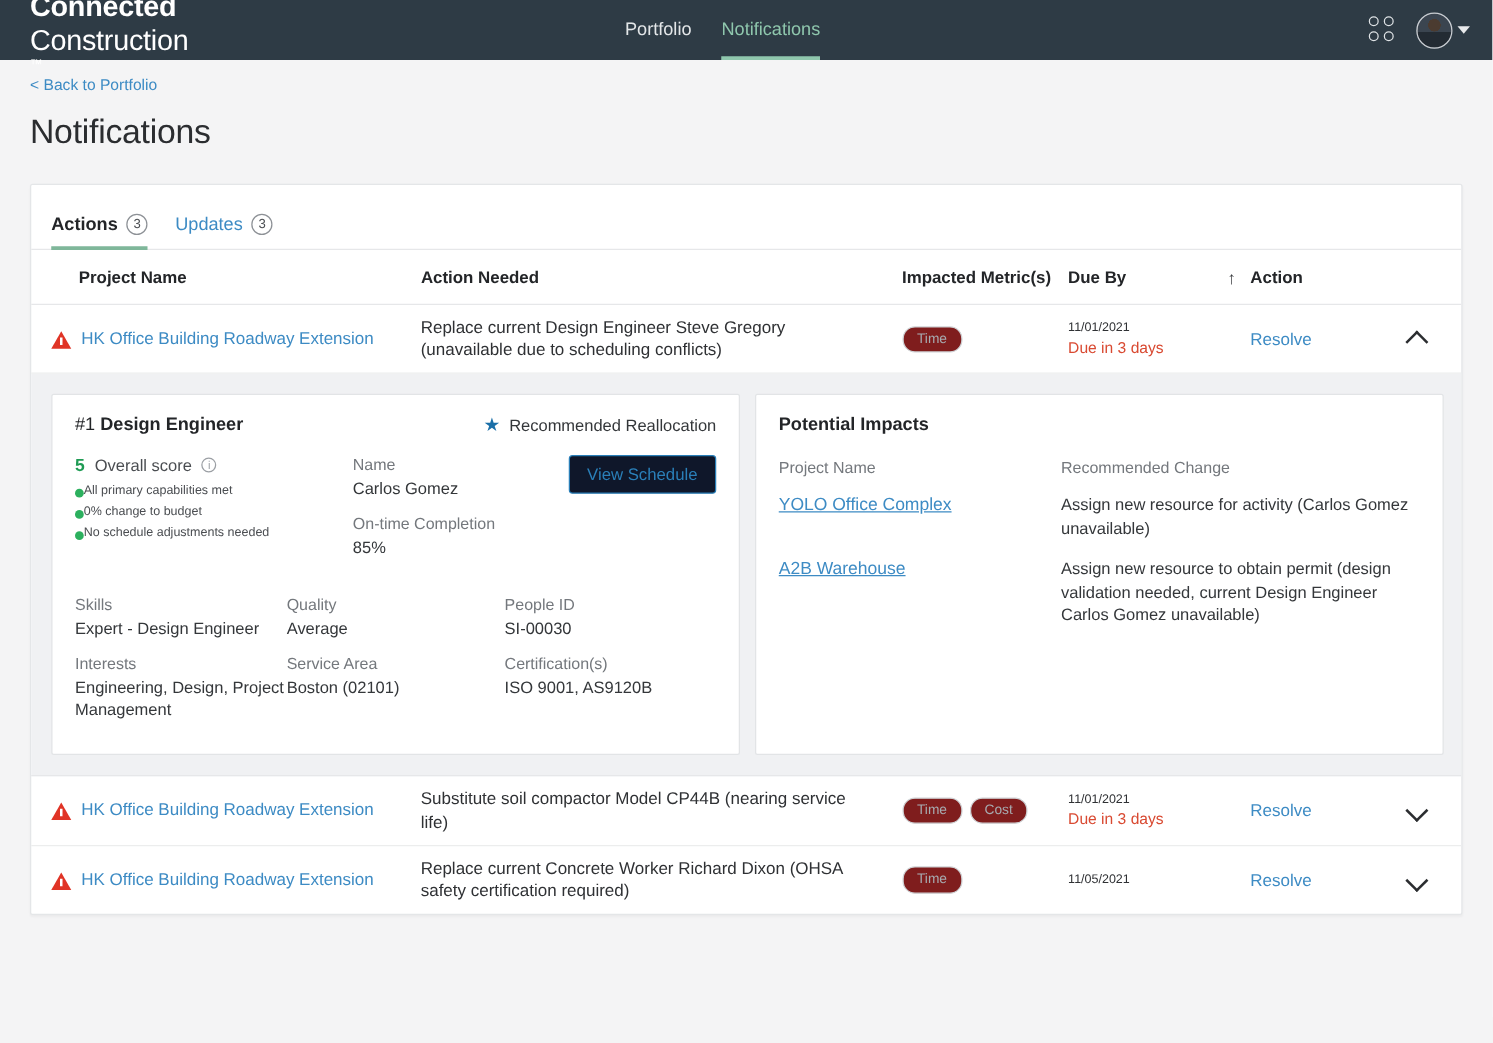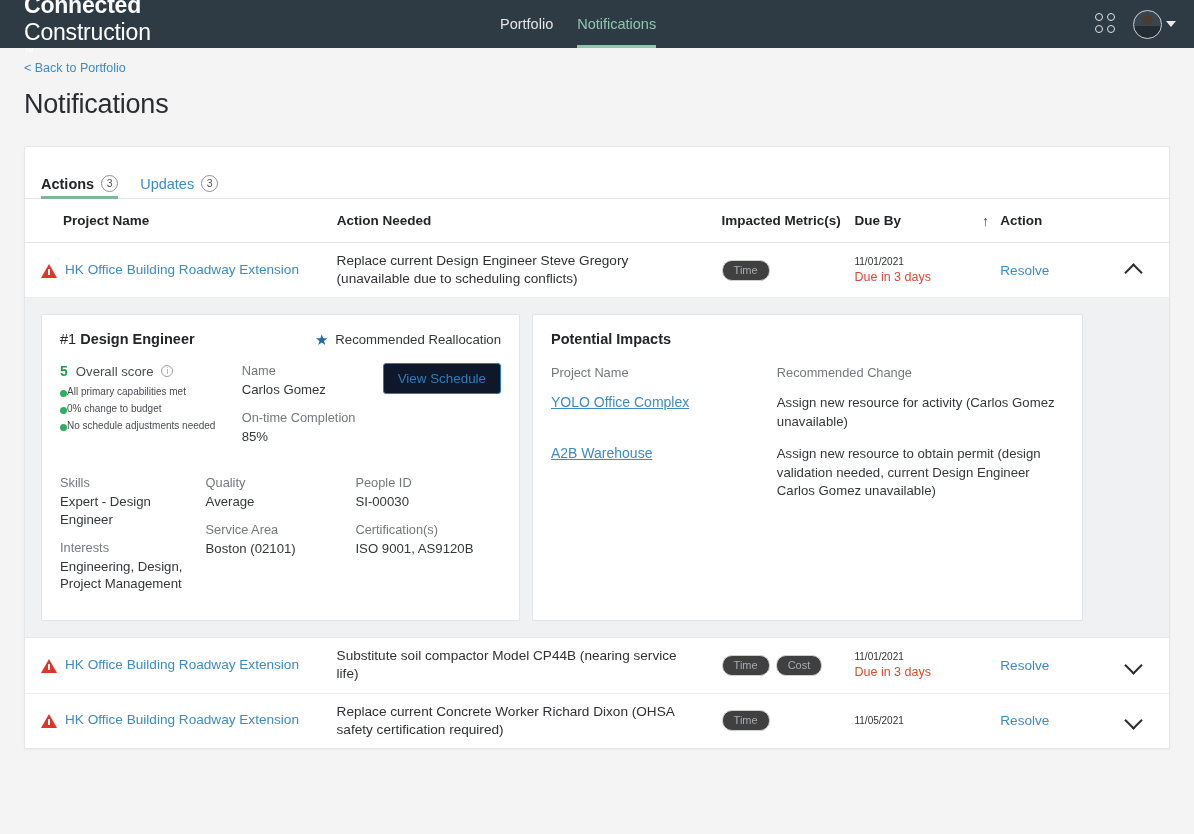--- a/index.html
+++ b/index.html
@@ -129,21 +129,21 @@
     display: flex;
     align-items: flex-end;
     height: 52px;
     padding: 0 16px;
     border-bottom: 1px solid #e6e7e9;
     gap: 22px;
   }
   .tab {
     display: flex; align-items: center; gap: 7px;
     font-size: 14.5px;
-    padding-bottom: 6px;
+    padding-bottom: 11px;
     cursor: pointer;
     color: #3d8bc4;
     position: relative;
   }
   .tab.active { color: #232528; font-weight: bold; }
   .tab.active::after {
     content: "";
     position: absolute; left: 0; right: 0; bottom: -1px;
     height: 3px; background: #7fb79a;
   }
@@ -213,21 +213,21 @@
   }
   .action-txt { color: #2f3134; line-height: 1.34; font-size: 13.6px; padding-right: 24px; }
   .pills { display: flex; gap: 6px; }
   .pill {
     border: 1px solid #cfd2d5;
     border-radius: 10px;
     color: #a7abb0;
     font-size: 11px;
     padding: 3px 11px;
     line-height: 1.2;
-    background: #404040;
+    background: #7f1d1d;
   }
   .due-date { color: #2f3134; font-size: 10px; line-height: 1.35; }
   .due-warn { color: #d94a32; font-size: 12.5px; line-height: 1.35; }
   .resolve {
     color: #3d8bc4;
     cursor: pointer;
     font-size: 13.6px;
   }
   .chev {
     cursor: pointer;
@@ -253,21 +253,21 @@
     display: flex;
     gap: 12px;
     padding: 16px;
   }
   .dcard {
     background: #ffffff;
     border: 1px solid #e2e4e6;
     border-radius: 2px;
     padding: 16px 18px;
   }
-  .dcard.left  { width: 479px; }
+  .dcard.left  { width: 551px; }
   .dcard.right { width: 551px; }
 
   .dhead {
     display: flex; align-items: center; justify-content: space-between;
     margin-bottom: 16px;
   }
   .dtitle { font-size: 14.5px; color: #232528; }
   .dtitle b { font-weight: bold; }
   .rec {
     display: flex; align-items: center; gap: 7px;

